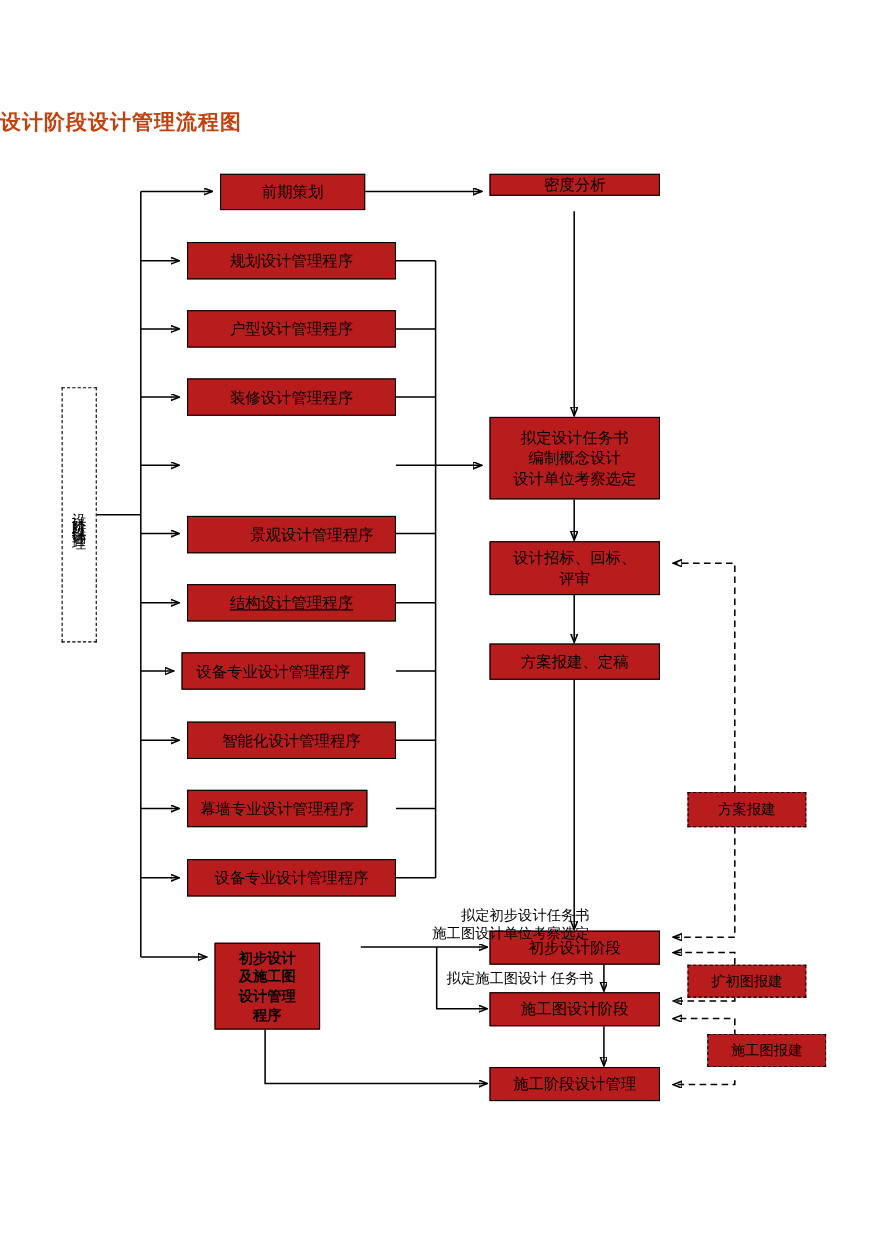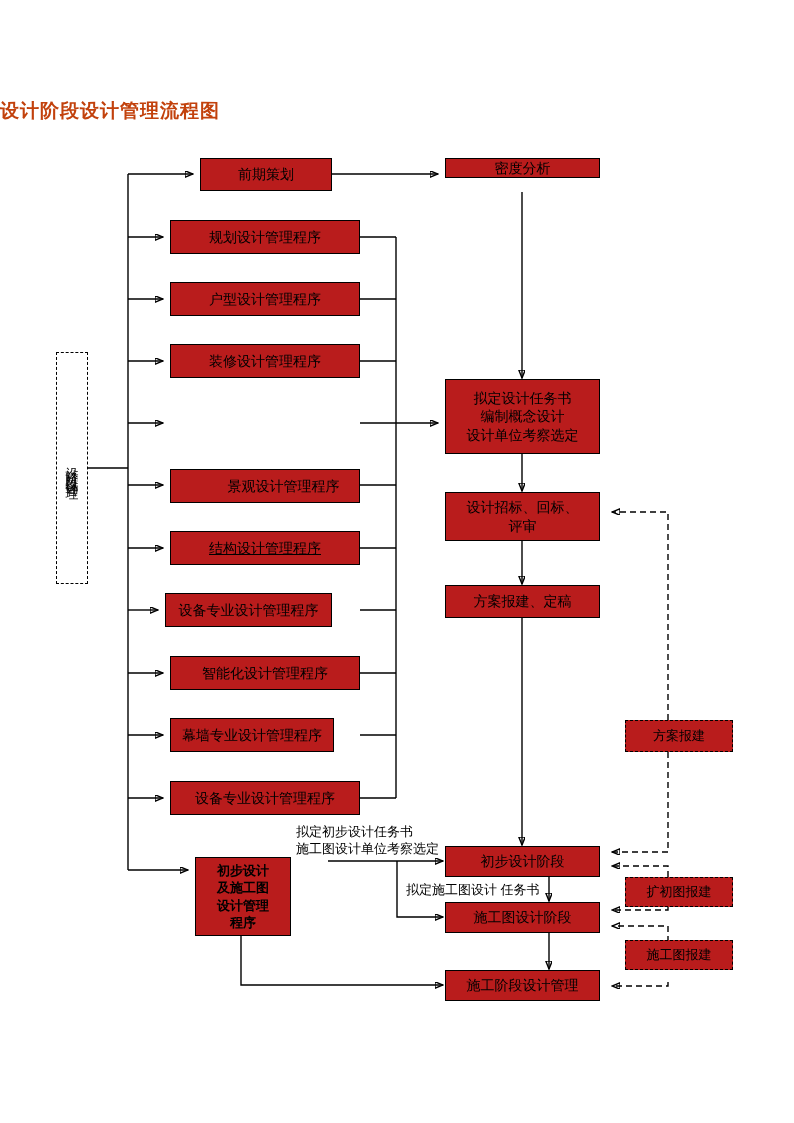--- a/index.html
+++ b/index.html
@@ -66,21 +66,21 @@
     text-orientation: upright;
     letter-spacing: 3px;
     line-height: 1;
   }
   .lbl {
     position: absolute;
     color: #000000;
     font-size: 13px;
     white-space: pre-line;
     line-height: 1.3;
-    text-align: left;
+    text-align: right;
     z-index: 4;
     background: transparent;
   }
   svg.wires {
     position: absolute;
     left: 0;
     top: 0;
     width: 794px;
     height: 1123px;
     z-index: 1;
@@ -261,21 +261,21 @@
   </div>
 
   <div class="box dashed" style="left:625px; top:720px; width:108px; height:32px; font-size:13px;">
     <span class="lines">方案报建</span>
   </div>
 
   <div class="box dashed" style="left:625px; top:877px; width:108px; height:30px; font-size:13px;">
     <span class="lines">扩初图报建</span>
   </div>
 
-  <div class="box dashed" style="left:625px; top:940px; width:108px; height:30px; font-size:13px;">
+  <div class="box dashed" style="left:643px; top:940px; width:108px; height:30px; font-size:13px;">
     <span class="lines">施工图报建</span>
   </div>
 
   <div class="lbl" style="left:296px; top:824px; width:240px;">拟定初步设计任务书
 施工图设计单位考察选定</div>
 
   <div class="lbl" style="left:406px; top:882px; width:200px; text-align:left;">拟定施工图设计  任务书</div>
 
 </div>
 

